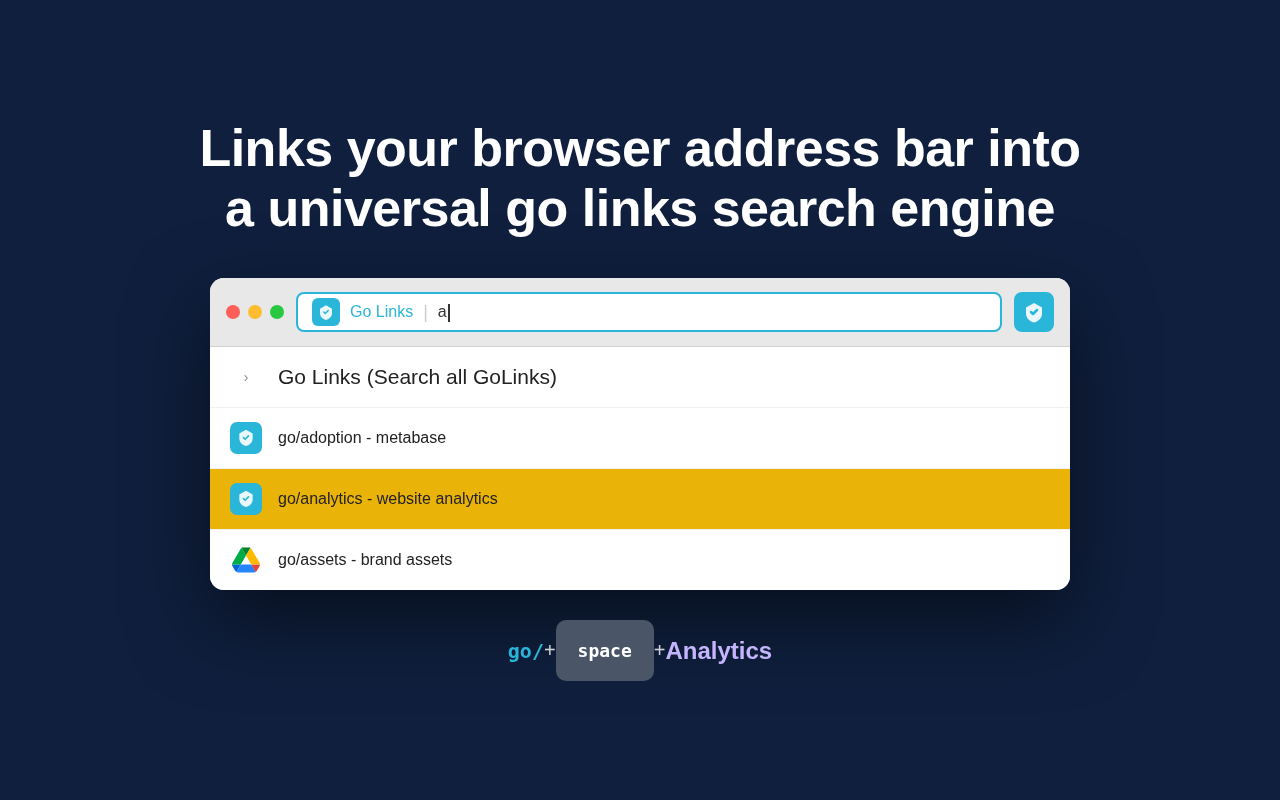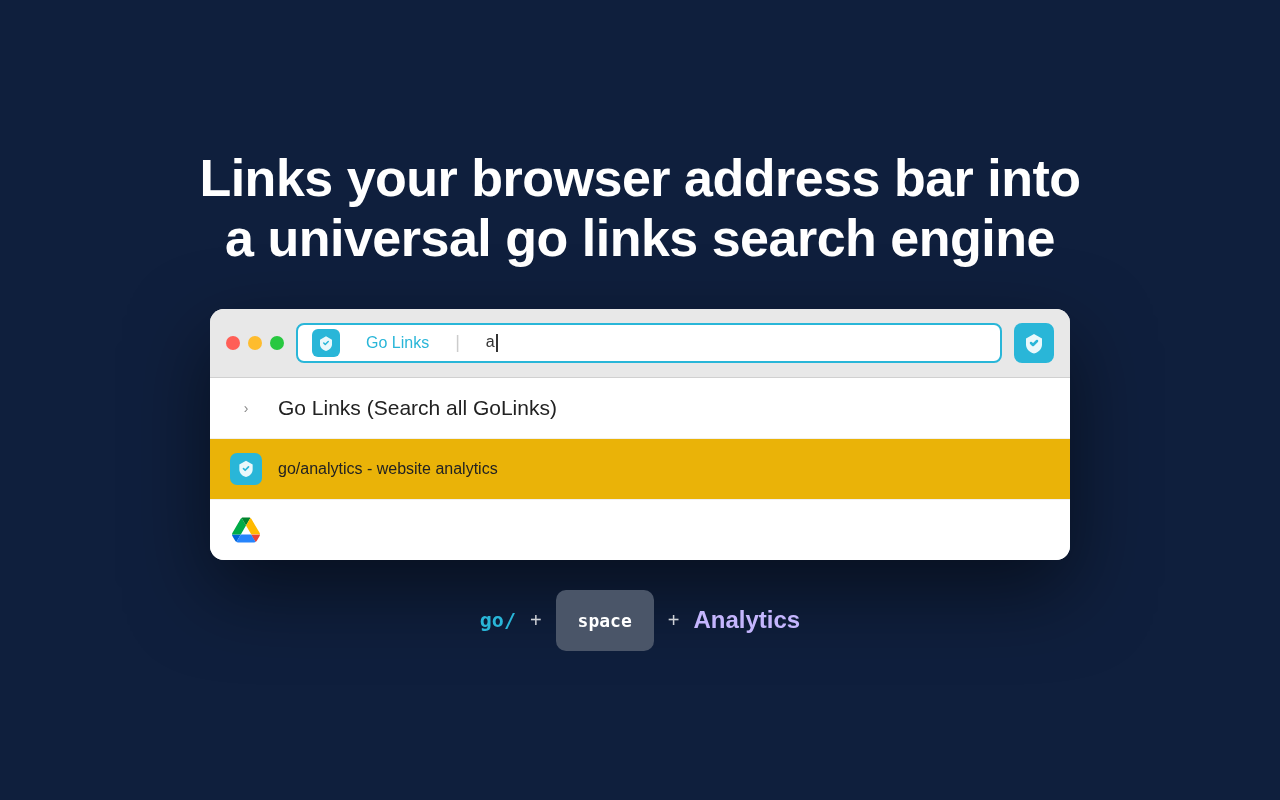--- a/index.html
+++ b/index.html
@@ -61,21 +61,21 @@
     .traffic-light.green { background: #28c840; }
 
     .address-bar {
       flex: 1;
       background: #ffffff;
       border-radius: 8px;
       height: 40px;
       display: flex;
       align-items: center;
       padding: 0 14px;
-      gap: 26px;
+      gap: 10px;
       border: 2px solid #29b6d8;
     }
 
     .golinks-logo-small {
       width: 28px;
       height: 28px;
       background: #29b6d8;
       border-radius: 6px;
       display: flex;
       align-items: center;
@@ -224,21 +224,20 @@
       width: 32px;
       background: linear-gradient(to right, #ff9900, #ff6600);
       border-radius: 2px;
       margin-top: 2px;
     }
 
     .bottom-bar {
       margin-top: 30px;
       display: flex;
       align-items: center;
-      gap: 14px;
     }
 
     .shortcut-token {
       font-size: 20px;
       font-weight: 600;
       color: #29b6d8;
       font-family: monospace;
     }
 
     .shortcut-plus {
@@ -305,20 +304,31 @@
 
   <div class="dropdown">
 
     <div class="dropdown-item search-all">
       <div class="item-icon">
         <span class="chevron-icon">›</span>
       </div>
       <span class="item-text bold">Go Links (Search all GoLinks)</span>
     </div>
 
+    <div class="dropdown-item">
+      <div class="item-icon">
+        <div class="golinks-icon-badge">
+          <svg viewBox="0 0 24 24" fill="none" xmlns="http://www.w3.org/2000/svg">
+            <path d="M12 2L4 6.5V12.5C4 16.6 7.4 20.5 12 21.5C16.6 20.5 20 16.6 20 12.5V6.5L12 2Z" fill="white" opacity="0.9"></path>
+            <path d="M9 11.5L11 13.5L15 9.5" stroke="#29b6d8" stroke-width="2" stroke-linecap="round" stroke-linejoin="round"></path>
+          </svg>
+        </div>
+      </div>
+      <span class="item-text">go/adoption - metabase</span>
+    </div>
 
     <div class="dropdown-item highlighted">
       <div class="item-icon">
         <div class="golinks-icon-badge">
           <svg viewBox="0 0 24 24" fill="none" xmlns="http://www.w3.org/2000/svg">
             <path d="M12 2L4 6.5V12.5C4 16.6 7.4 20.5 12 21.5C16.6 20.5 20 16.6 20 12.5V6.5L12 2Z" fill="white" opacity="0.9"></path>
             <path d="M9 11.5L11 13.5L15 9.5" stroke="#29b6d8" stroke-width="2" stroke-linecap="round" stroke-linejoin="round"></path>
           </svg>
         </div>
       </div>
@@ -329,20 +339,21 @@
       <div class="item-icon">
         <svg class="google-drive-icon" viewBox="0 0 87.3 78" xmlns="http://www.w3.org/2000/svg">
           <path d="m6.6 66.85 3.85 6.65c.8 1.4 1.95 2.5 3.3 3.3l13.75-23.8h-27.5c0 1.55.4 3.1 1.2 4.5z" fill="#0066da"></path>
           <path d="m43.65 25-13.75-23.8c-1.35.8-2.5 1.9-3.3 3.3l-25.4 44a9.06 9.06 0 0 0 -1.2 4.5h27.5z" fill="#00ac47"></path>
           <path d="m73.55 76.8c1.35-.8 2.5-1.9 3.3-3.3l1.6-2.75 7.65-13.25c.8-1.4 1.2-2.95 1.2-4.5h-27.502l5.852 11.5z" fill="#ea4335"></path>
           <path d="m43.65 25 13.75-23.8c-1.35-.8-2.9-1.2-4.5-1.2h-18.5c-1.6 0-3.15.45-4.5 1.2z" fill="#00832d"></path>
           <path d="m59.8 53h-32.3l-13.75 23.8c1.35.8 2.9 1.2 4.5 1.2h50.8c1.6 0 3.15-.45 4.5-1.2z" fill="#2684fc"></path>
           <path d="m73.4 26.5-12.7-22c-.8-1.4-1.95-2.5-3.3-3.3l-13.75 23.8 16.15 27h27.45c0-1.55-.4-3.1-1.2-4.5z" fill="#ffba00"></path>
         </svg>
       </div>
+      <span class="item-text">go/assets - brand assets</span>
     </div>
 
   </div>
 </div>
 
 <div class="bottom-bar">
   <span class="shortcut-token">go/</span>
   <span class="shortcut-plus">+</span>
   <span class="shortcut-space">space</span>
   <span class="shortcut-plus">+</span>

